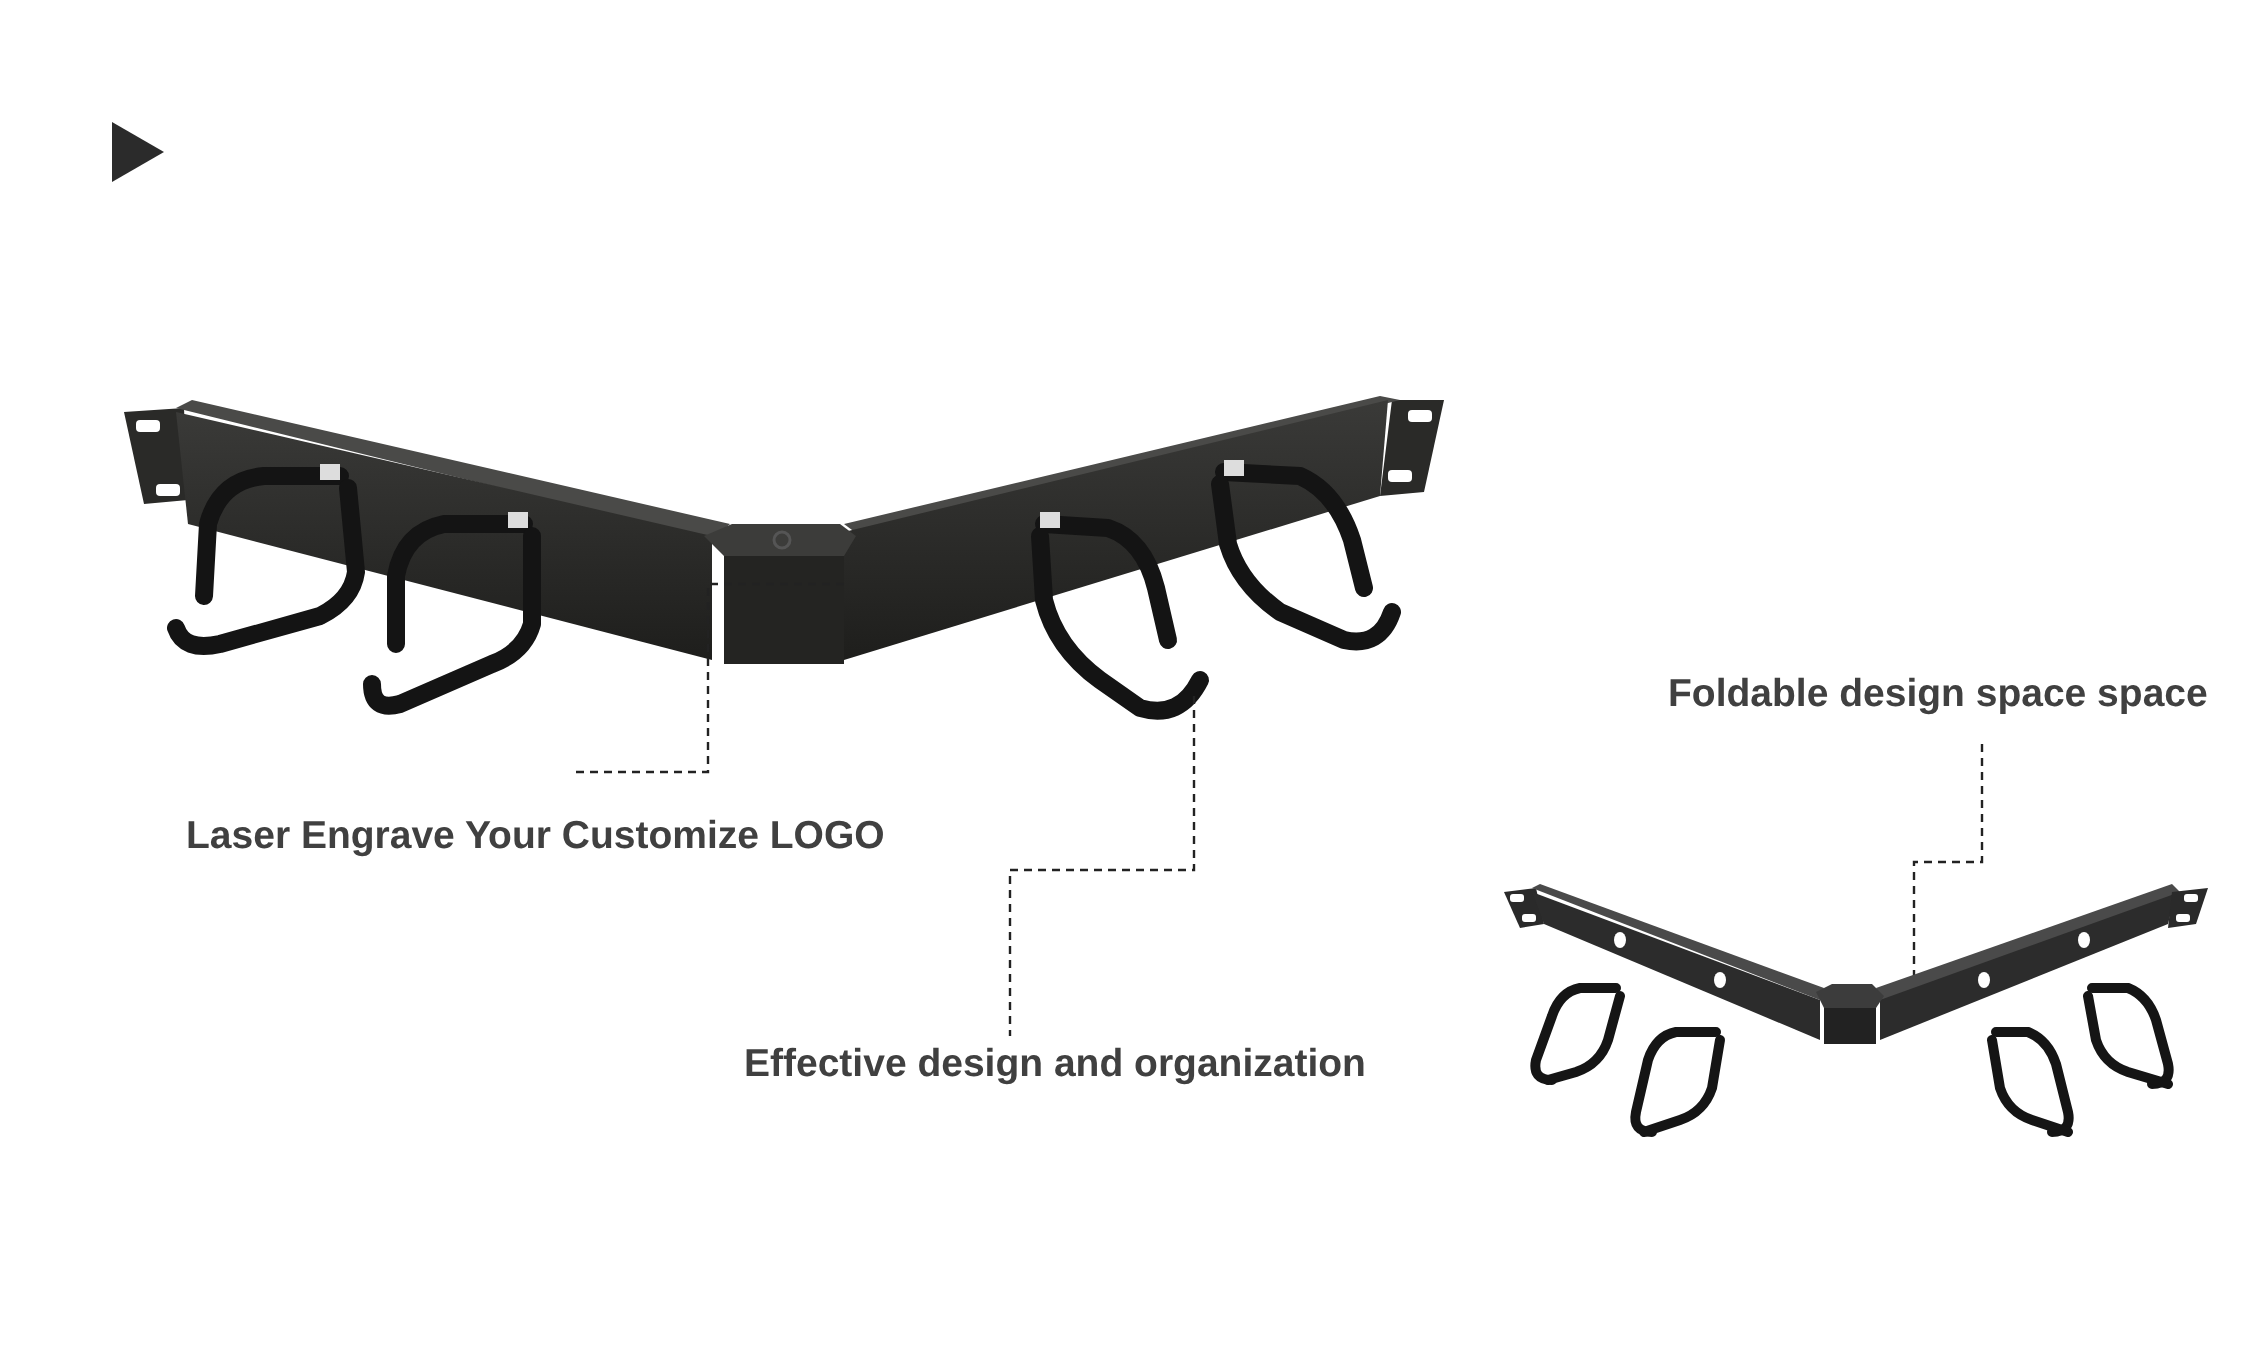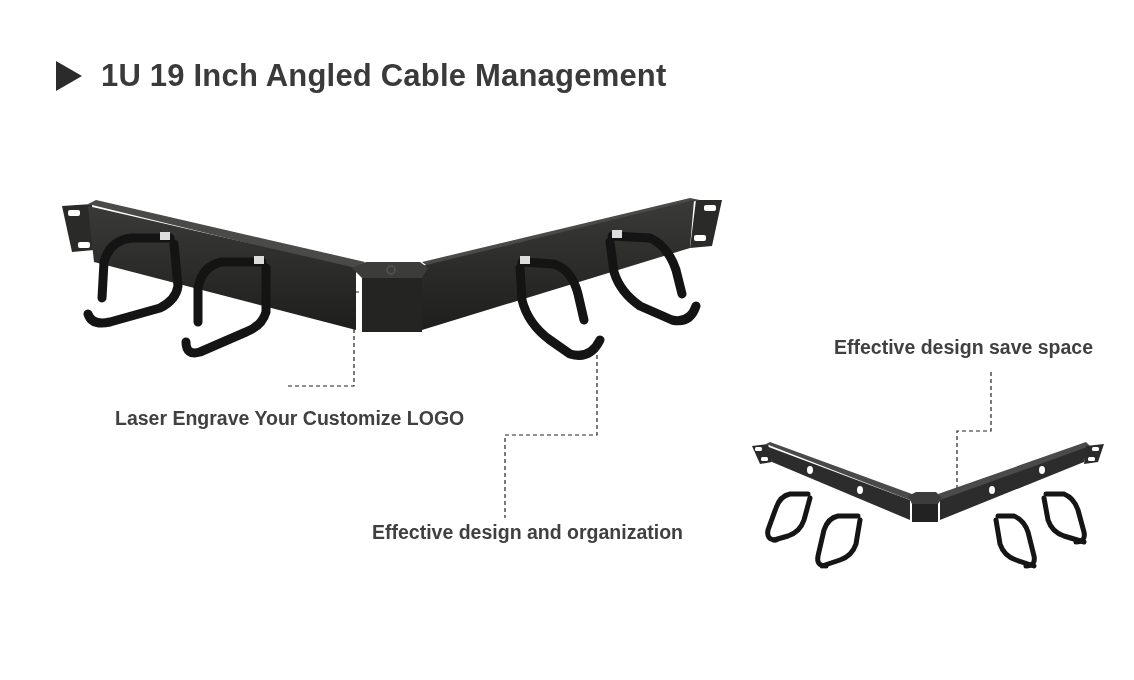--- a/index.html
+++ b/index.html
@@ -11,21 +11,20 @@
                    border-left: 26px solid #2b2b2b; margin-right: 19px; }
     .title-text { font-size: 31px; font-weight: bold; color: #3a3a3a; letter-spacing: 0.2px; white-space: nowrap; }
     .callout { font-size: 19.5px; font-weight: bold; color: #404040; white-space: nowrap; }
     svg.layer { position: absolute; left: 0; top: 0; }
   </style>
 </head>
 <body>
 
 <div class="abs title-wrap">
   <div class="title-arrow"></div>
-  <div class="title-text">1U 19 Inch Angled Cable Management</div>
 </div>
 
 <svg class="layer" width="1134" height="680" viewBox="0 0 1134 680">
   <defs>
     <linearGradient id="barFace" x1="0" y1="0" x2="0" y2="1">
       <stop offset="0" stop-color="#3a3a38"></stop>
       <stop offset="1" stop-color="#1e1e1c"></stop>
     </linearGradient>
     <linearGradient id="ringG" x1="0" y1="0" x2="1" y2="1">
       <stop offset="0" stop-color="#2a2a2a"></stop>
@@ -111,15 +110,15 @@
     <path d="M810,498 L804,520 Q800,532 788,536 L774,540"></path>
     <path d="M858,516 L838,516 Q828,518 824,530 L818,556 Q816,566 826,566"></path>
     <path d="M860,520 L856,544 Q852,556 840,560 L822,566"></path>
     <path d="M998,516 L1014,516 Q1024,520 1028,532 L1034,556 Q1036,566 1026,566"></path>
     <path d="M996,520 L1000,544 Q1004,556 1016,560 L1034,566"></path>
     <path d="M1046,494 L1064,494 Q1074,498 1078,510 L1084,532 Q1086,542 1076,542"></path>
     <path d="M1044,498 L1048,520 Q1052,532 1064,536 L1084,542"></path>
   </g>
 </svg>
 
-<div class="abs callout" style="left:93px; top:407px;margin-left:22px;">Laser Engrave Your Customize LOGO</div>
+<div class="abs callout" style="left:93px; top:407px;">Laser Engrave Your Customize LOGO</div>
 <div class="abs callout" style="left:372px; top:521px;">Effective design and organization</div>
-<div class="abs callout" style="left:834px; top:336px;">Effective design save space</div>
+<div class="abs callout" style="left:834px; top:336px;">Foldable design space space</div>
 
 </body></html>

